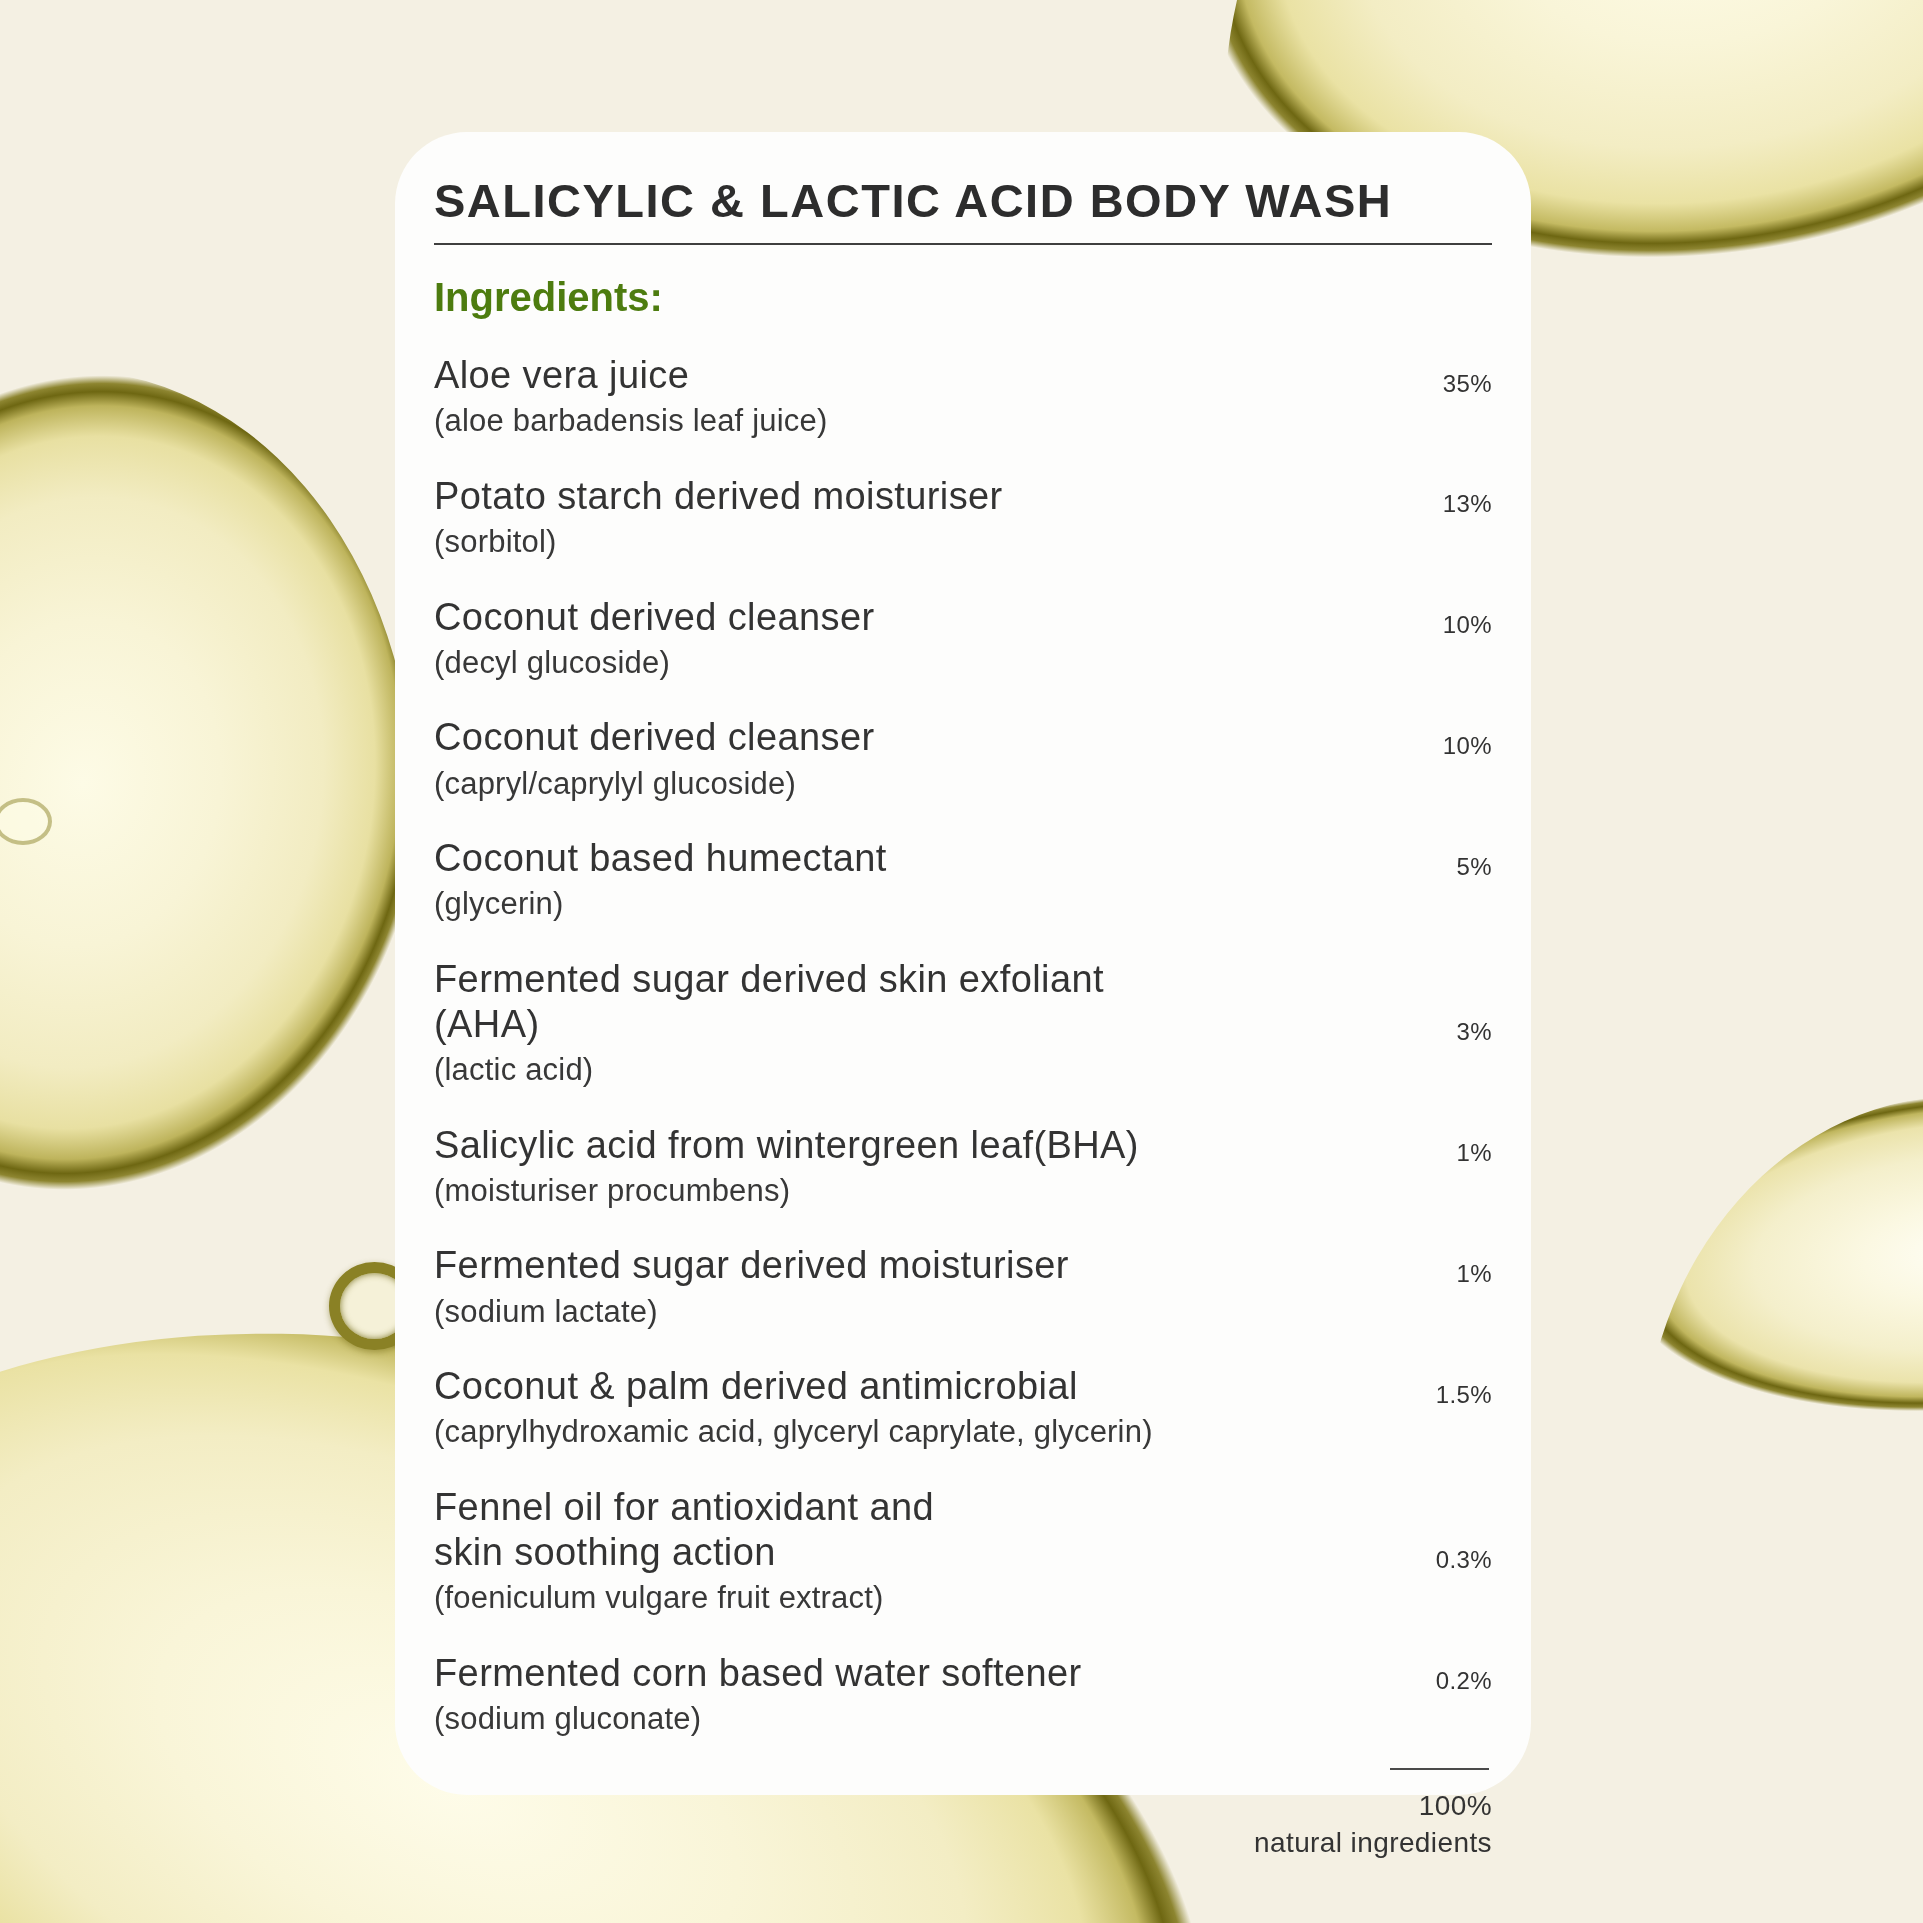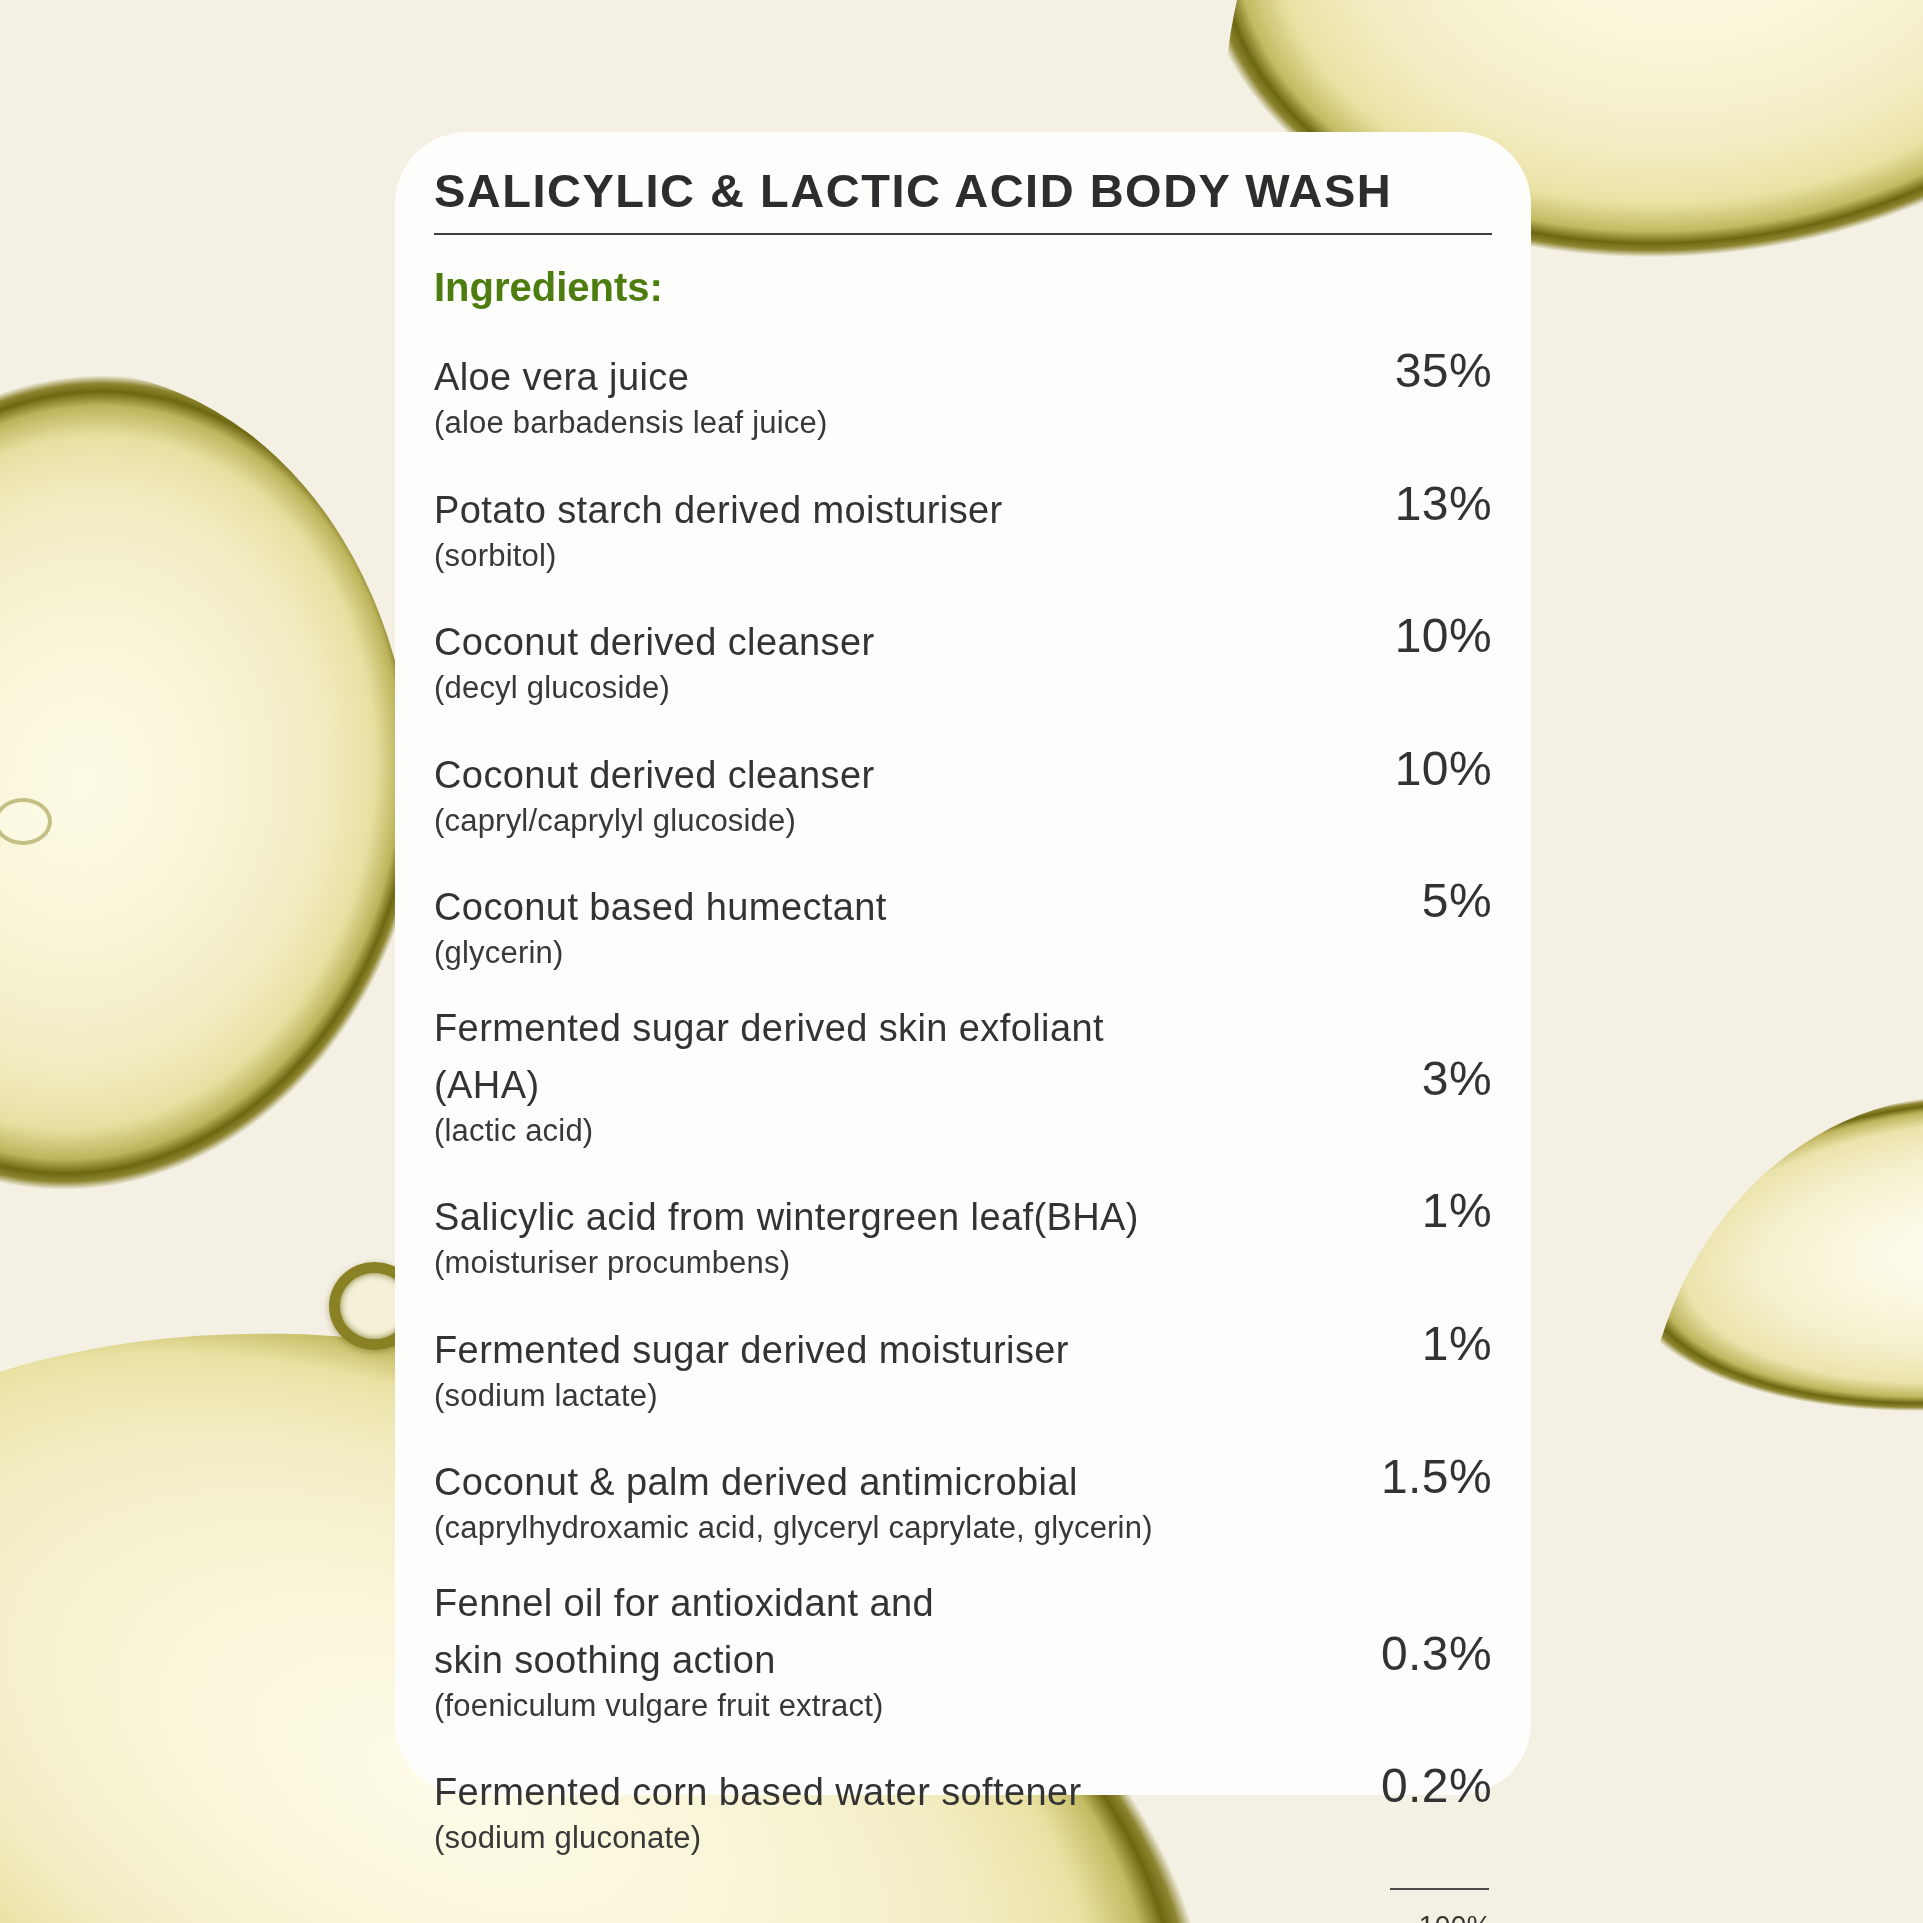--- a/index.html
+++ b/index.html
@@ -92,21 +92,21 @@
   }
 
   
   .card {
     position: absolute;
     left: 395px; top: 132px;
     width: 1136px; height: 1663px;
     background: #fdfdfc;
     border-radius: 72px;
     box-sizing: border-box;
-    padding: 33px 39px 30px 39px;
+    padding: 43px 39px 30px 39px;
     color: #313131;
     z-index: 5;
   }
 
   .title {
     font-size: 47px;
     font-weight: 600;
     letter-spacing: 1.5px;
     color: #2d2d2d;
     line-height: 1.1;
@@ -135,21 +135,21 @@
     display: flex;
     justify-content: space-between;
     align-items: flex-end;
     font-size: 38px;
     font-weight: 500;
     letter-spacing: 0.4px;
     line-height: 1.18;
     color: #333333;
   }
   .line .pct {
-    font-size: 48px;
+    font-size: 24px;
     font-weight: 500;
     margin-left: 22.5px;
     white-space: nowrap;
   }
   .sub {
     margin-top: 5.3px;
     font-size: 31px;
     font-weight: 400;
     letter-spacing: 0.2px;
     line-height: 1.15;

